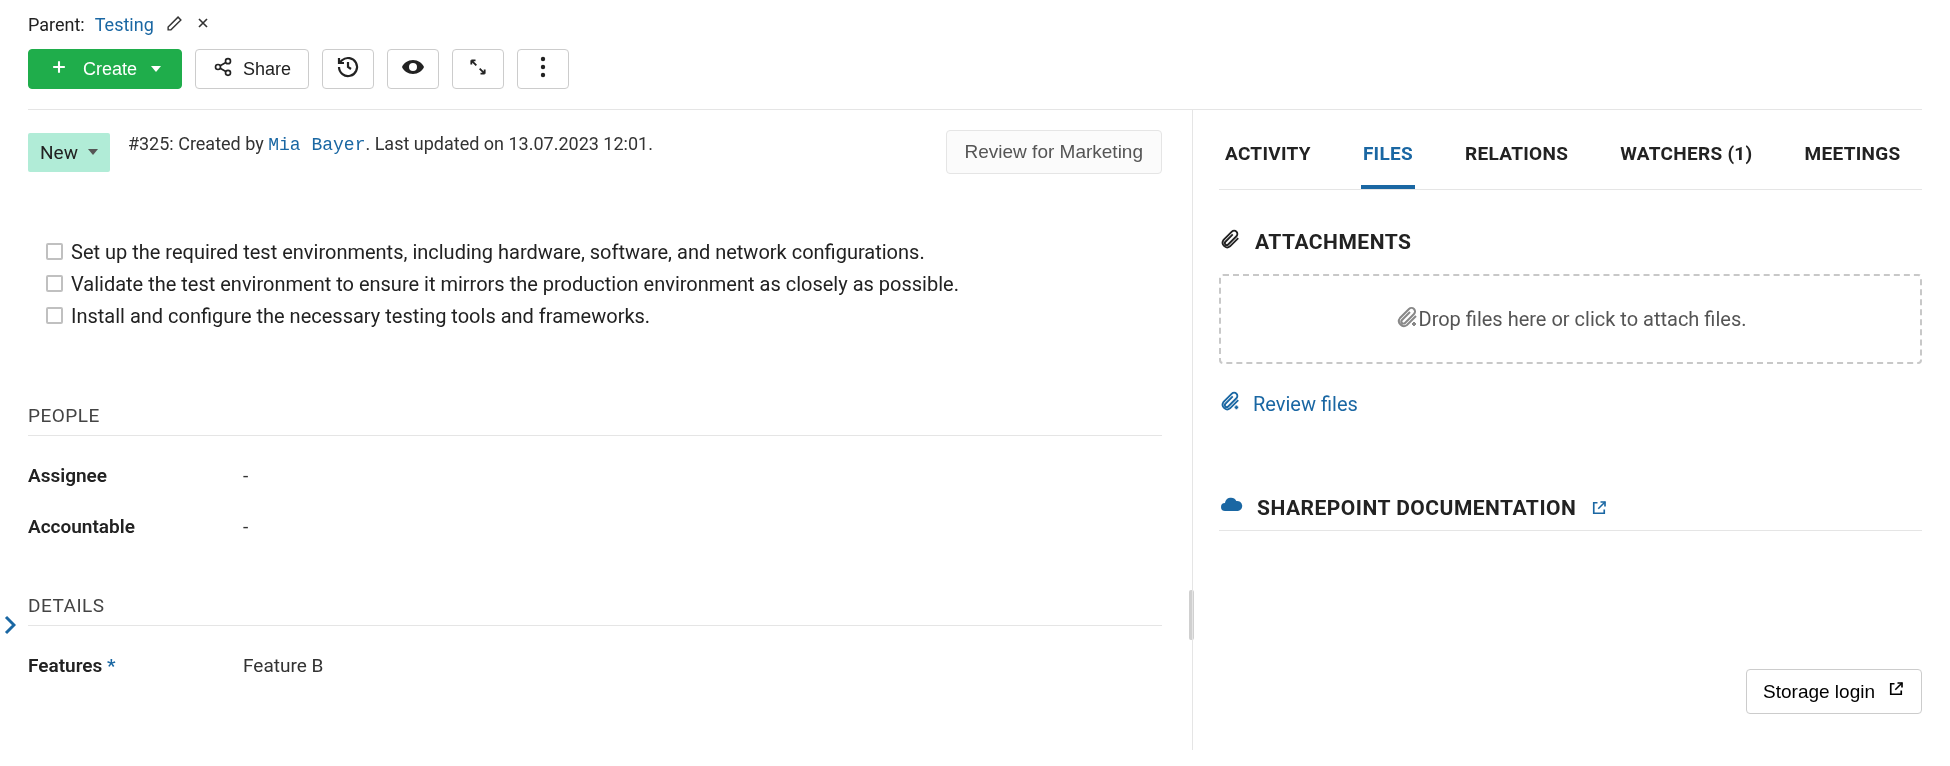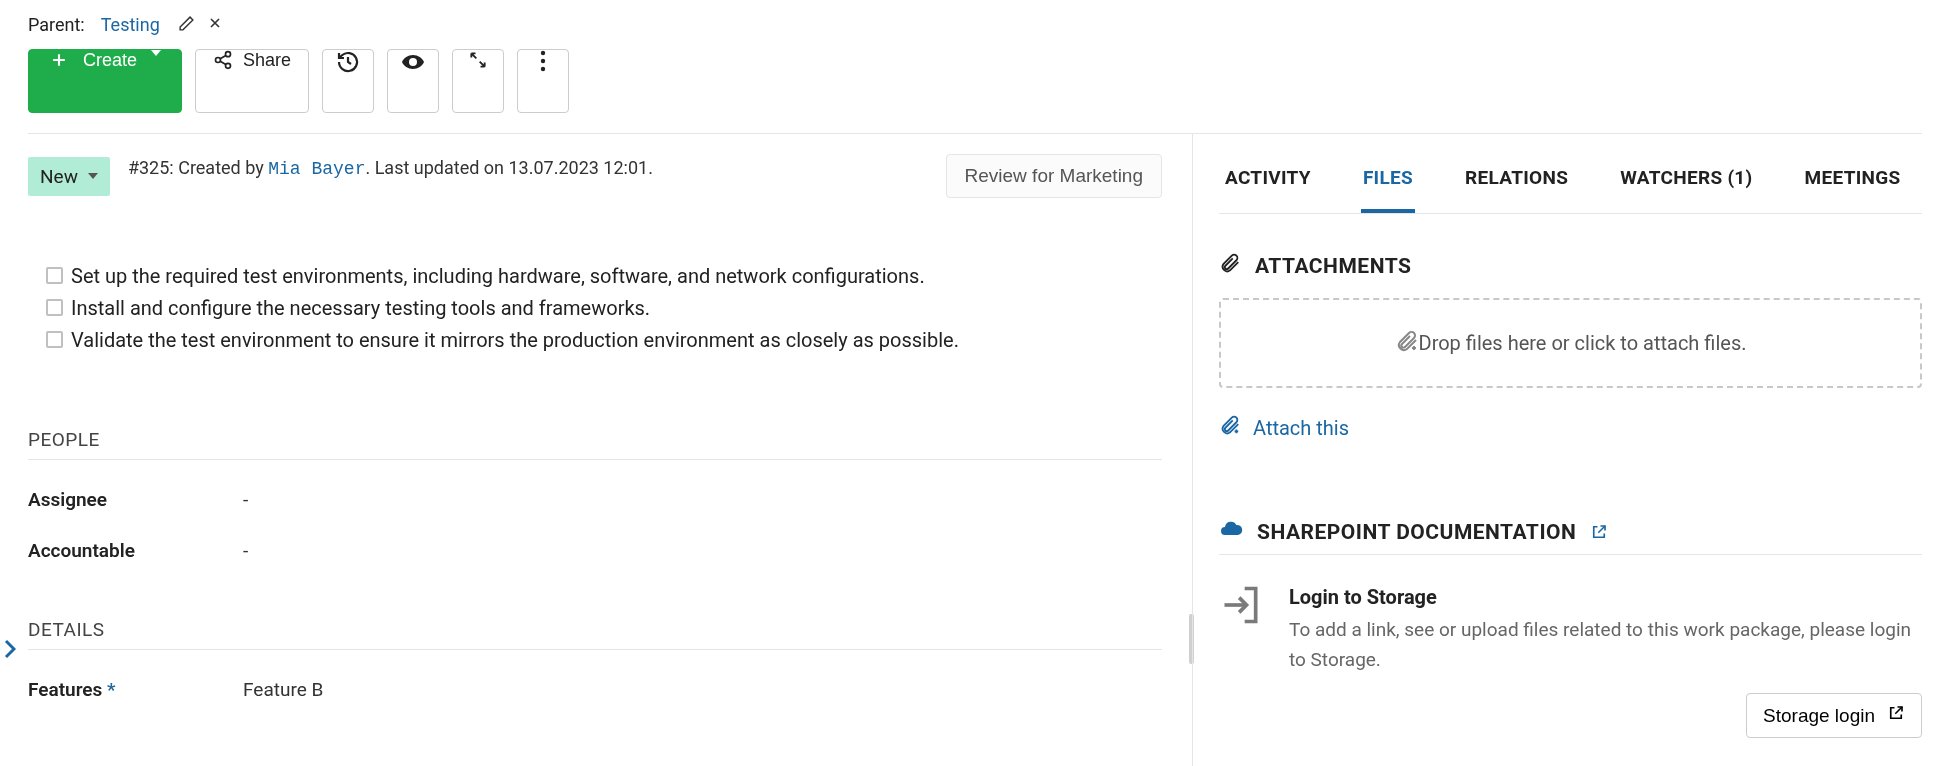--- a/index.html
+++ b/index.html
@@ -1,34 +1,34 @@
 <!DOCTYPE html>
 <html><head>
 <meta charset="utf-8">
 <style>
   * { box-sizing: border-box; }
   html, body { margin:0; padding:0; font-family: -apple-system, "Segoe UI", Roboto, "Helvetica Neue", Arial, sans-serif; font-size:16px; color:#222; background:#fff; }
 
   .page { width:1950px; height:766px; position:relative; padding:0 28px; }
 
-  .parent-row { padding-top:14px; font-size:18px; display:flex; align-items:center; gap:16px;text-align:center; }
+  .parent-row { padding-top:14px; font-size:18px; display:flex; align-items:center; gap:10px;text-align:center; }
   .parent-label { color:#222; }
   .parent-link { color:#1a67a3; text-decoration:none; cursor:pointer; }
   .parent-actions { display:flex; gap:12px; margin-left:2px; }
   .icon-btn-plain { background:none; border:none; padding:0; cursor:pointer; color:#333; display:flex; align-items:center; }
 
   .header-row { display:flex; align-items:center; justify-content:space-between; margin-top:14px; }
   .header-left { display:flex; align-items:center; gap:28px; }
   .back-btn { width:86px; height:44px; border:1px solid #ccc; border-radius:4px; background:#fff; display:flex; align-items:center; justify-content:center; cursor:pointer; }
   .title-group { display:flex; align-items:baseline; gap:16px; }
   .task-type { color:#1aae72; font-weight:700; font-size:33px; letter-spacing:0.5px; }
   .task-title { font-size:32px; font-weight:400; color:#222; }
 
   .header-right { display:flex; align-items:center; gap:13px; }
-  .btn { height:64px; border:1px solid #ccc; border-radius:4px; background:#fff; display:flex; justify-content:center; cursor:pointer; padding:0 17px; font-size:18px; gap:10px; color:#222; }
+  .btn { height:40px; border:1px solid #ccc; border-radius:4px; background:#fff; display:flex; align-items:center; justify-content:center; cursor:pointer; padding:0 17px; font-size:18px; gap:10px; color:#222; }
   .btn.square { width:52px; padding:0; }
   .btn-create { background:#1fad4b; border-color:#1fad4b; color:#fff; font-weight:500; gap:14px; padding:0 20px; }
   .caret-down { width:0; height:0; border-left:5px solid transparent; border-right:5px solid transparent; border-top:6px solid currentColor; }
 
   .rule { border:none; border-top:1px solid #e5e5e5; margin:20px 0 0 0; }
 
   .body { display:flex; position:relative; }
   .left-col { width:1165px; padding-right:30px; padding-top:20px; border-right:1px solid #e5e5e5; min-height:640px; }
   .right-col { flex:1; padding-left:26px; padding-top:4px; min-width:0; }
 
@@ -187,25 +187,25 @@
         <button class="review-btn">Review for Marketing</button>
       </div>
 
       <div class="desc">
         <div class="check-row">
           <div class="checkbox"></div>
           <span>Set up the required test environments, including hardware, software, and network configurations.</span>
         </div>
         <div class="check-row">
           <div class="checkbox"></div>
-          <span>Install and configure the necessary testing tools and frameworks.</span>
+          <span>Validate the test environment to ensure it mirrors the production environment as closely as possible.</span>
         </div>
         <div class="check-row">
           <div class="checkbox"></div>
-          <span>Validate the test environment to ensure it mirrors the production environment as closely as possible.</span>
+          <span>Install and configure the necessary testing tools and frameworks.</span>
         </div>
       </div>
 
       <div class="section-label">PEOPLE</div>
       <div class="field-row">
         <div class="label">Assignee</div>
         <div class="value">-</div>
       </div>
       <div class="field-row">
         <div class="label">Accountable</div>
@@ -250,52 +250,39 @@
           <span>Drop files here or click to attach files.</span>
         </div>
 
         <div class="attach-link">
           <span>
             <svg width="22" height="22" viewBox="0 0 24 24" fill="none" stroke="currentColor" stroke-width="2">
                 <path d="M21 11l-9 9a5 5 0 01-7-7l9-9a3.5 3.5 0 015 5l-9 9a2 2 0 01-3-3l8-8"></path>
                 <path d="M19 17v4M17 19h4"></path>
               </svg>
           </span>
-          <span>Attach this</span>
+          <span>Review files</span>
         </div>
 
         <div class="panel-heading sharepoint-heading with-link">
           <span class="cloud-icon">
             <svg width="24" height="24" viewBox="0 0 24 24" fill="currentColor">
                 <path d="M19 18H6a4 4 0 010-8 6 6 0 0111.3-2A4.5 4.5 0 0119 18z"></path>
               </svg>
           </span>
           <span>SHAREPOINT DOCUMENTATION</span>
           <span class="ext-link">
             <svg width="18" height="18" viewBox="0 0 24 24" fill="none" stroke="currentColor" stroke-width="2.2">
                 <path d="M14 4h6v6"></path>
                 <path d="M20 4l-9 9"></path>
                 <path d="M19 14v5H5V5h5"></path>
               </svg>
           </span>
         </div>
 
-        <div class="storage-block">
-          <span class="storage-icon">
-            <svg width="44" height="44" viewBox="0 0 24 24" fill="none" stroke="currentColor" stroke-width="2">
-                <path d="M14 3h6v18h-6"></path>
-                <path d="M3 12h12"></path>
-                <path d="M11 8l4 4-4 4"></path>
-              </svg>
-          </span>
-          <div class="storage-text">
-            <div class="title">Login to Storage</div>
-            <div class="desc-text">To add a link, see or upload files related to this work package, please login to Storage.</div>
-          </div>
-        </div>
 
         <button class="storage-login-btn">
           <span>Storage login</span>
           <span>
             <svg width="18" height="18" viewBox="0 0 24 24" fill="none" stroke="currentColor" stroke-width="2.2">
                 <path d="M14 4h6v6"></path>
                 <path d="M20 4l-9 9"></path>
                 <path d="M19 14v5H5V5h5"></path>
               </svg>
           </span>

